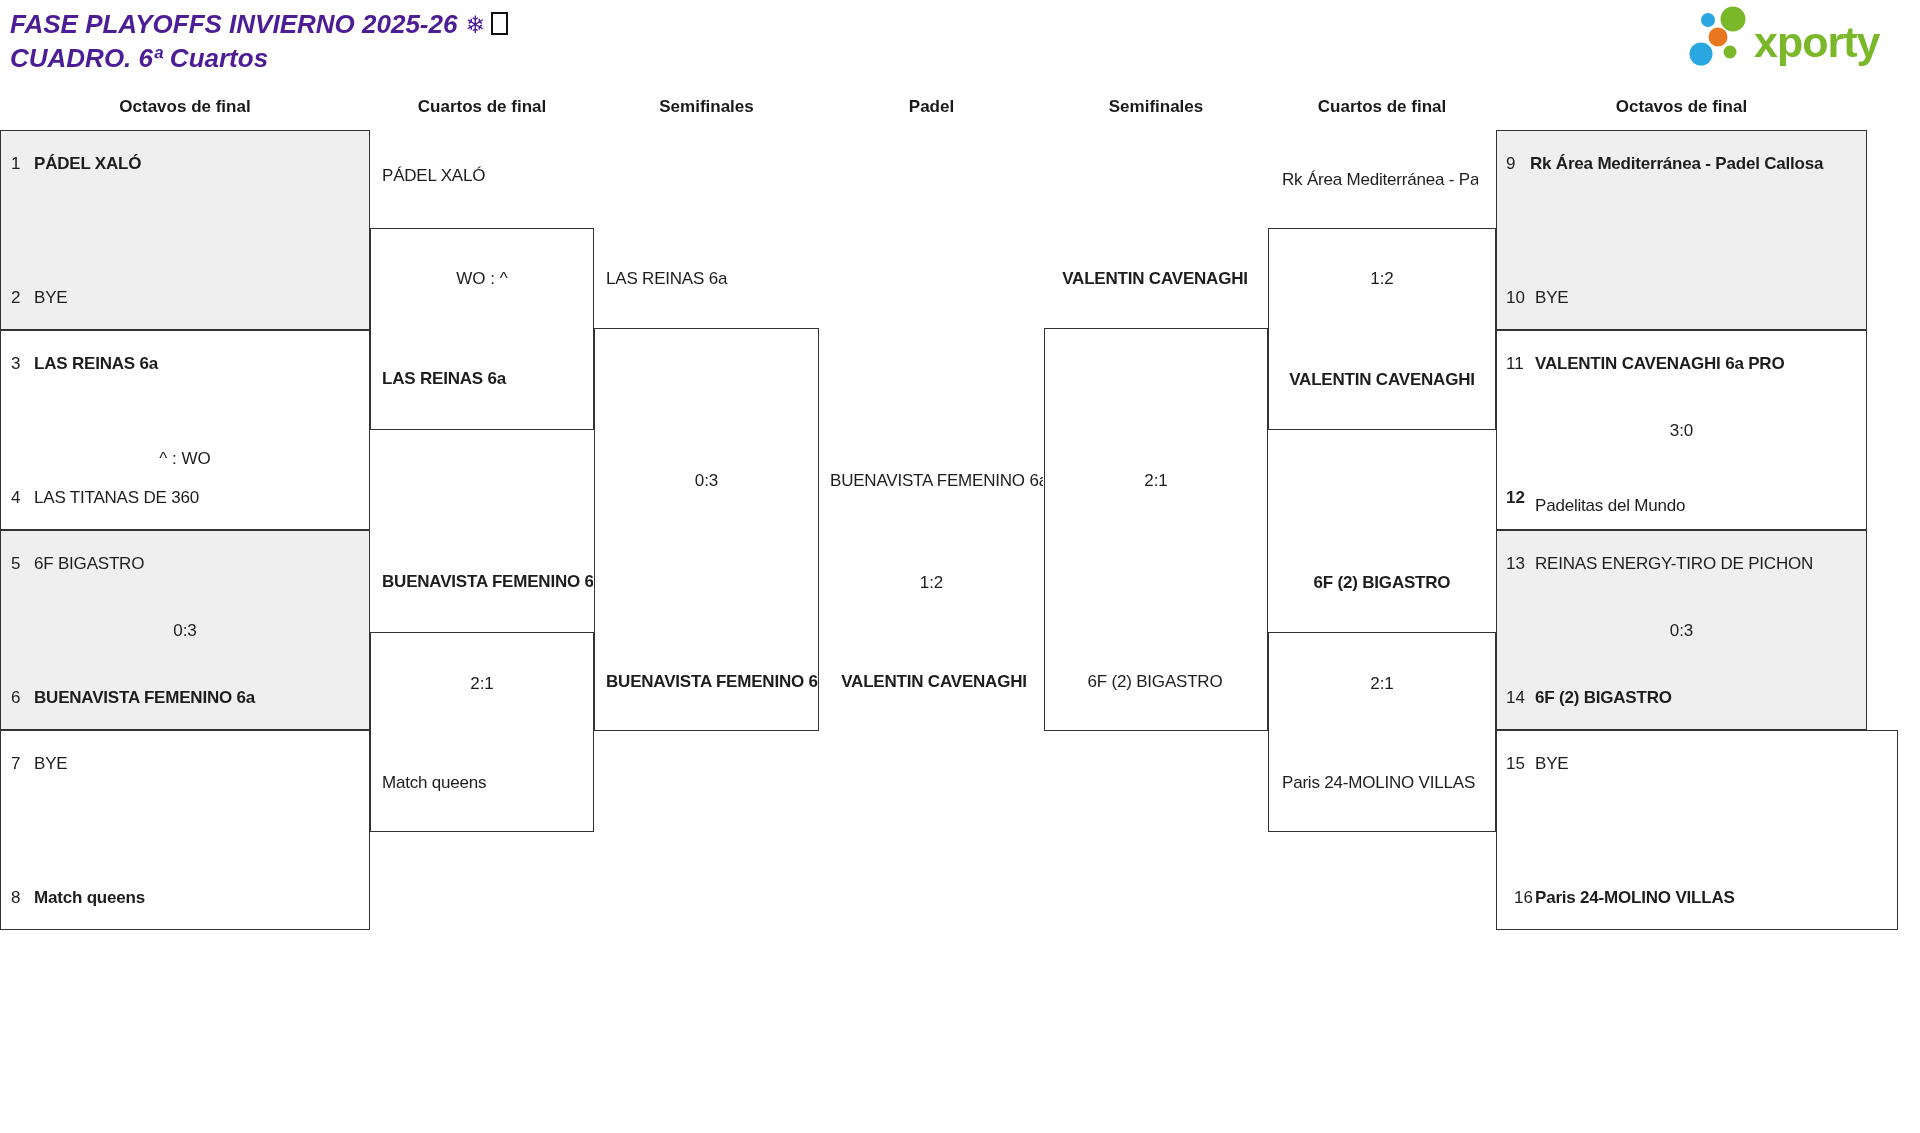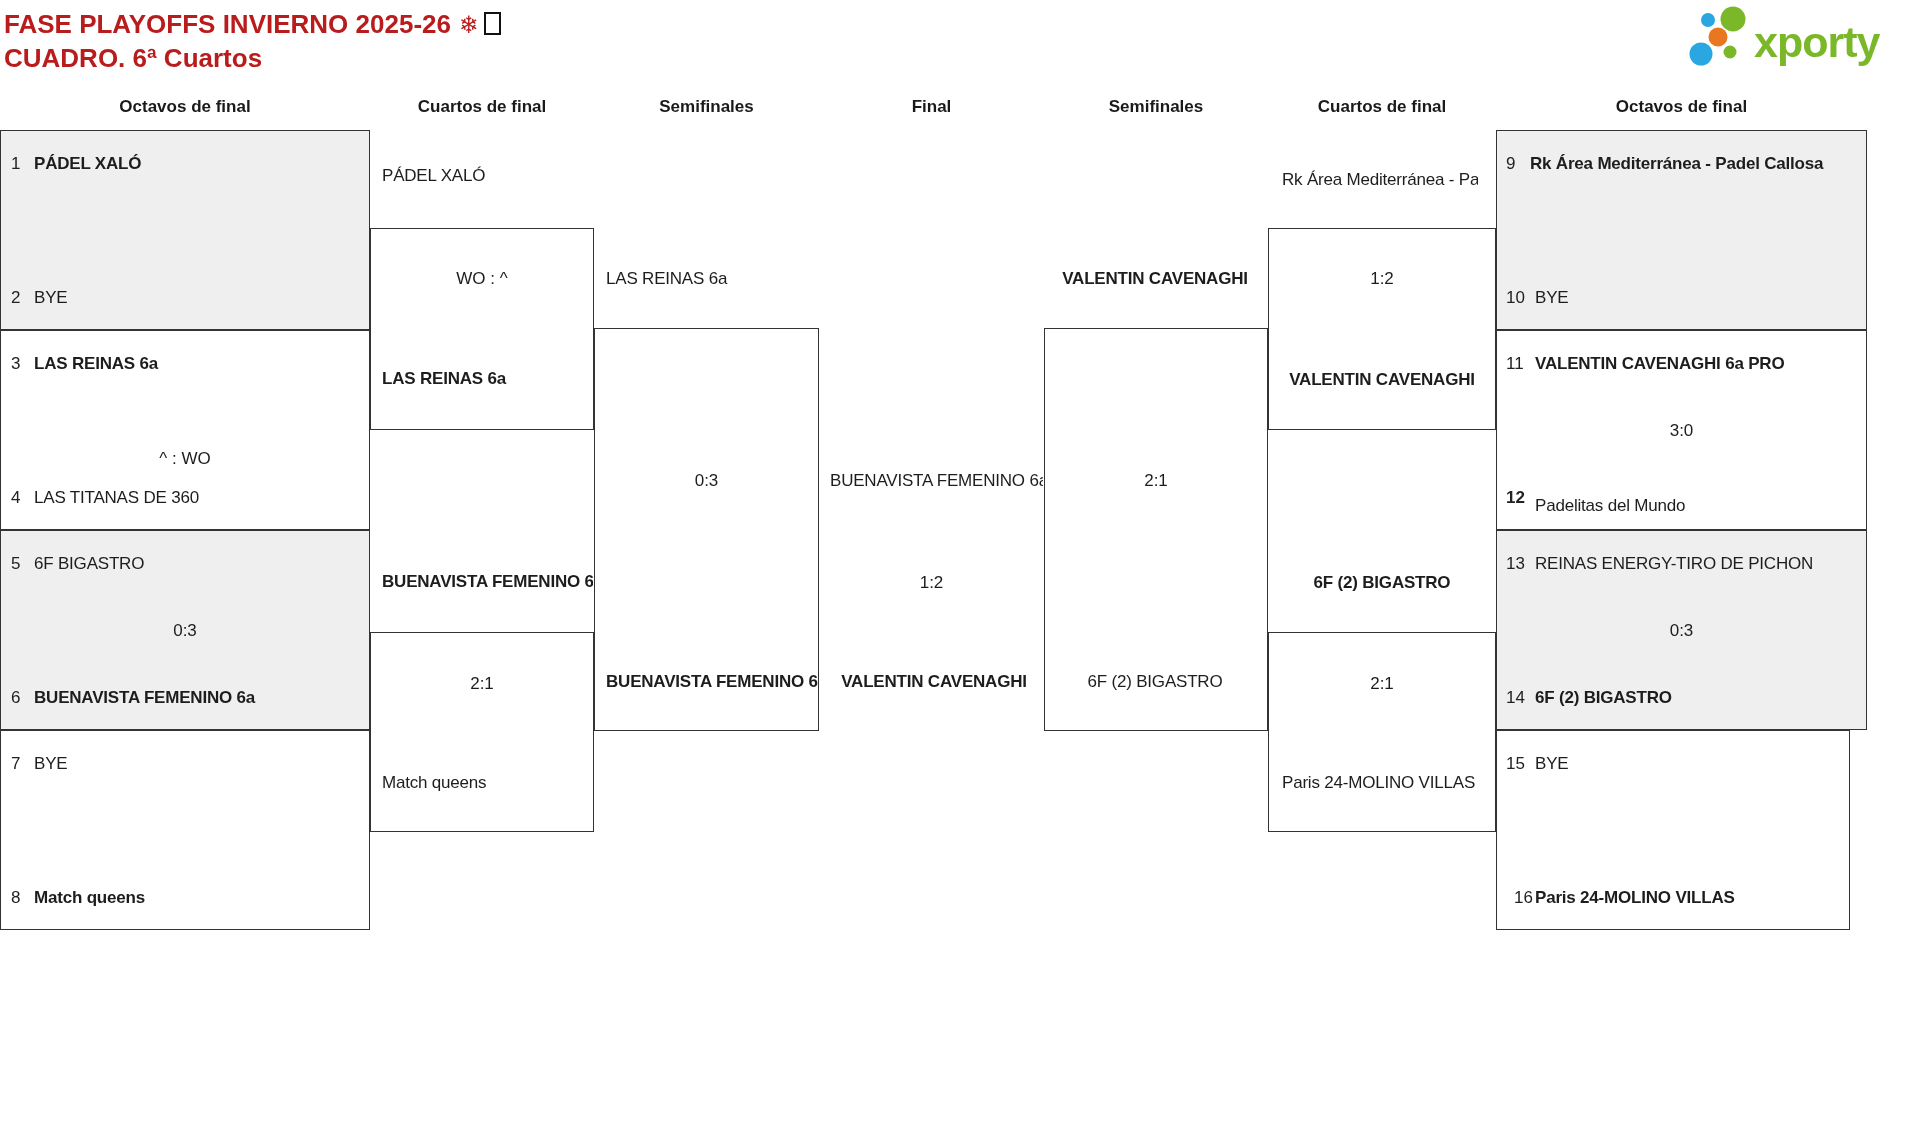--- a/index.html
+++ b/index.html
@@ -2,21 +2,21 @@
 <html><head>
 <meta charset="utf-8">
 <style>
   html,body{margin:0;padding:0;}
   body{
     width:1920px;height:1133px;position:relative;background:#ffffff;
     font-family:"Liberation Sans","DejaVu Sans",sans-serif;color:#1d1d1d;
     overflow:hidden;
   }
   .abs{position:absolute;}
-  .title{left:4px;top:8px;font-size:26px;font-weight:bold;color:#b91c1c;line-height:33px;white-space:nowrap;}
+  .title{left:10px;top:8px;font-size:26px;font-weight:bold;color:#4c1d95;line-height:33px;white-space:nowrap;font-style:italic;}
   .snow{font-family:"DejaVu Sans",sans-serif;font-size:24px;margin-left:8px;}
   .tofu{display:inline-block;width:13px;height:19px;border:2px solid #111;margin-left:5px;vertical-align:-2px;}
   .rhead{top:96px;height:22px;line-height:22px;text-align:center;font-size:17px;font-weight:600;color:#1a1a1a;}
   .box{border:1px solid #333;box-sizing:border-box;background:#fff;}
   .grey{background:#efefef;}
   .team{height:22px;line-height:22px;font-size:17px;white-space:nowrap;overflow:hidden;letter-spacing:-0.2px;}
   .bold{font-weight:bold;}
   .right{text-align:center;}
   .seed{height:22px;line-height:22px;font-size:17px;color:#222;}
   .score{height:22px;line-height:22px;font-size:17px;text-align:center;color:#1d1d1d;white-space:nowrap;}
@@ -38,21 +38,21 @@
     <circle cx="40" cy="37" r="9.5" fill="#e8771f"></circle>
     <circle cx="23" cy="54" r="11.5" fill="#2aa7e0"></circle>
     <circle cx="52" cy="52" r="6.5" fill="#7ab829"></circle>
     <text x="76" y="57" font-size="43" font-weight="bold" letter-spacing="-1" fill="#7ab829">xporty</text>
   </svg>
 </div>
 
 <div class="abs rhead" style="left:0;width:370px;">Octavos de final</div>
 <div class="abs rhead" style="left:370px;width:224px;">Cuartos de final</div>
 <div class="abs rhead" style="left:594px;width:225px;">Semifinales</div>
-<div class="abs rhead" style="left:819px;width:225px;">Final</div>
+<div class="abs rhead" style="left:819px;width:225px;">Padel</div>
 <div class="abs rhead" style="left:1044px;width:224px;">Semifinales</div>
 <div class="abs rhead" style="left:1268px;width:228px;">Cuartos de final</div>
 <div class="abs rhead" style="left:1496px;width:371px;">Octavos de final</div>
 
 <div class="abs box grey" style="left:0;top:130px;width:370px;height:200px;">
   <span class="slot seed" style="left:10px;top:22px;">1</span>
   <span class="slot team bold" style="left:33px;top:22px;width:332px;">PÁDEL XALÓ</span>
   <span class="slot seed" style="left:10px;top:156px;">2</span>
   <span class="slot team" style="left:33px;top:156px;width:332px;">BYE</span>
 </div>
@@ -90,21 +90,21 @@
   <span class="slot seed" style="left:9px;top:156px;font-weight:bold;">12</span>
   <span class="slot team" style="left:38px;top:156px;width:330px;margin-top:8px;">Padelitas del Mundo</span>
 </div>
 <div class="abs box grey" style="left:1496px;top:530px;width:371px;height:200px;">
   <span class="slot seed" style="left:9px;top:22px;">13</span>
   <span class="slot team" style="left:38px;top:22px;width:330px;">REINAS ENERGY-TIRO DE PICHON</span>
   <span class="slot score" style="left:0;top:89px;width:369px;">0:3</span>
   <span class="slot seed" style="left:9px;top:156px;">14</span>
   <span class="slot team bold" style="left:38px;top:156px;width:330px;">6F (2) BIGASTRO</span>
 </div>
-<div class="abs box" style="left:1496px;top:730px;width:354px;height:200px;">
+<div class="abs box" style="left:1496px;top:730px;width:402px;height:200px;">
   <span class="slot seed" style="left:9px;top:22px;">15</span>
   <span class="slot team" style="left:38px;top:22px;width:330px;">BYE</span>
   <span class="slot seed" style="left:9px;top:156px;margin-left:8px;">16</span>
   <span class="slot team bold" style="left:38px;top:156px;width:330px;">Paris 24-MOLINO VILLAS</span>
 </div>
 
 <span class="abs team" style="left:382px;top:165px;width:210px;">PÁDEL XALÓ</span>
 <div class="abs box" style="left:370px;top:228px;width:224px;height:202px;background:transparent;"></div>
 <span class="abs score" style="left:370px;top:268px;width:224px;">WO : ^</span>
 <span class="abs team bold" style="left:382px;top:368px;width:210px;">LAS REINAS 6a</span>

